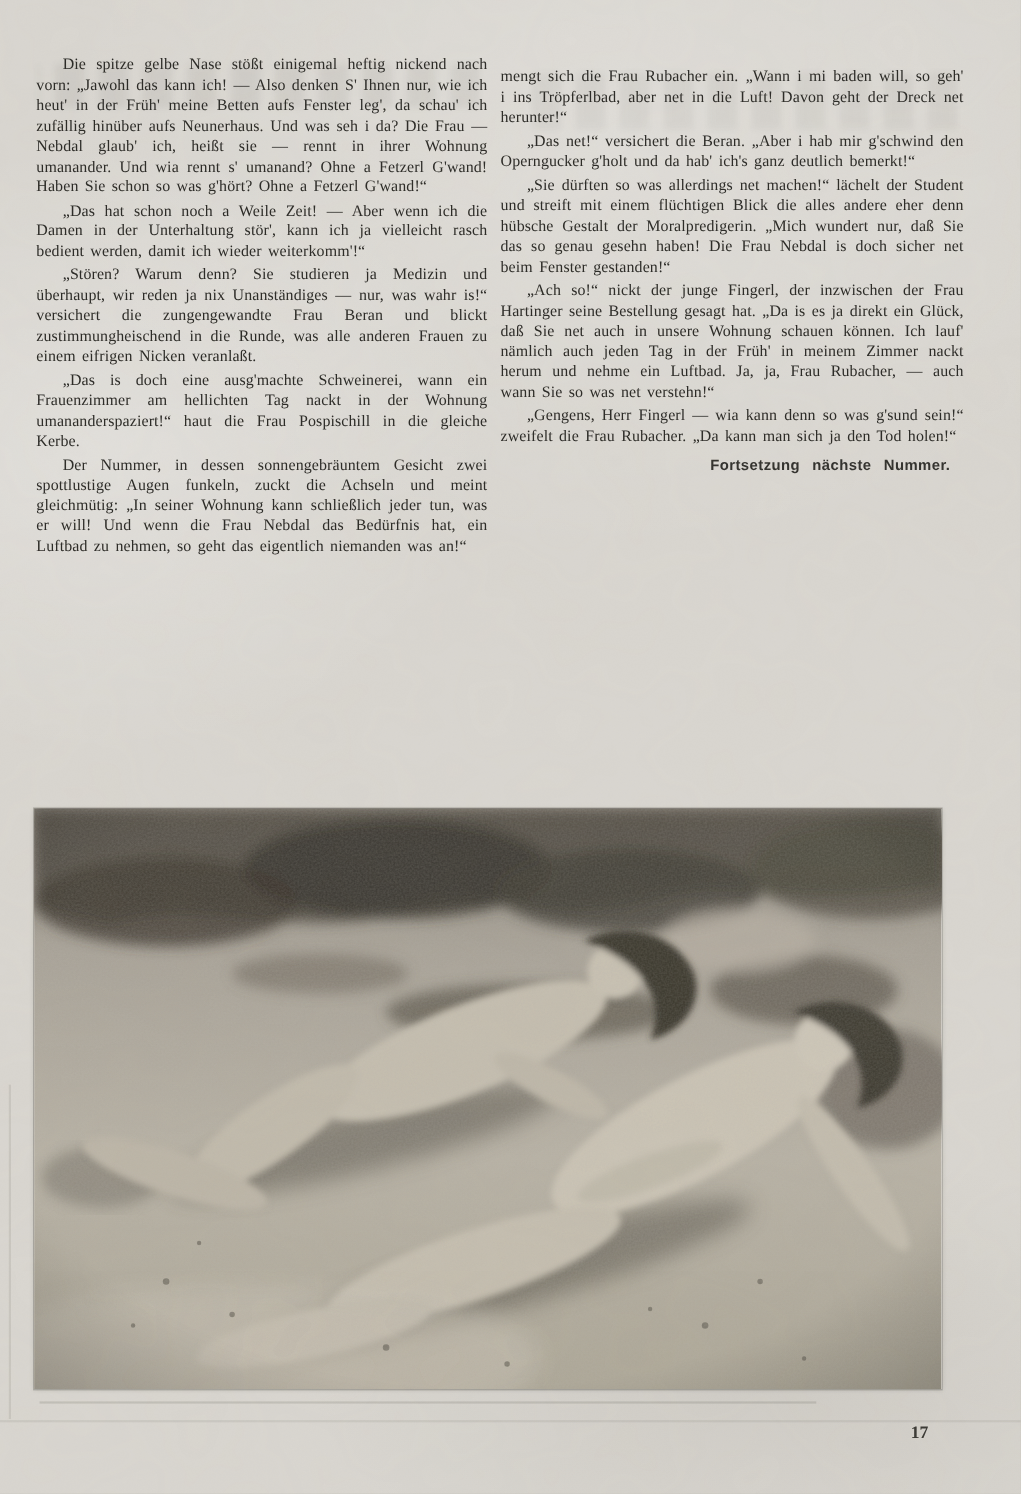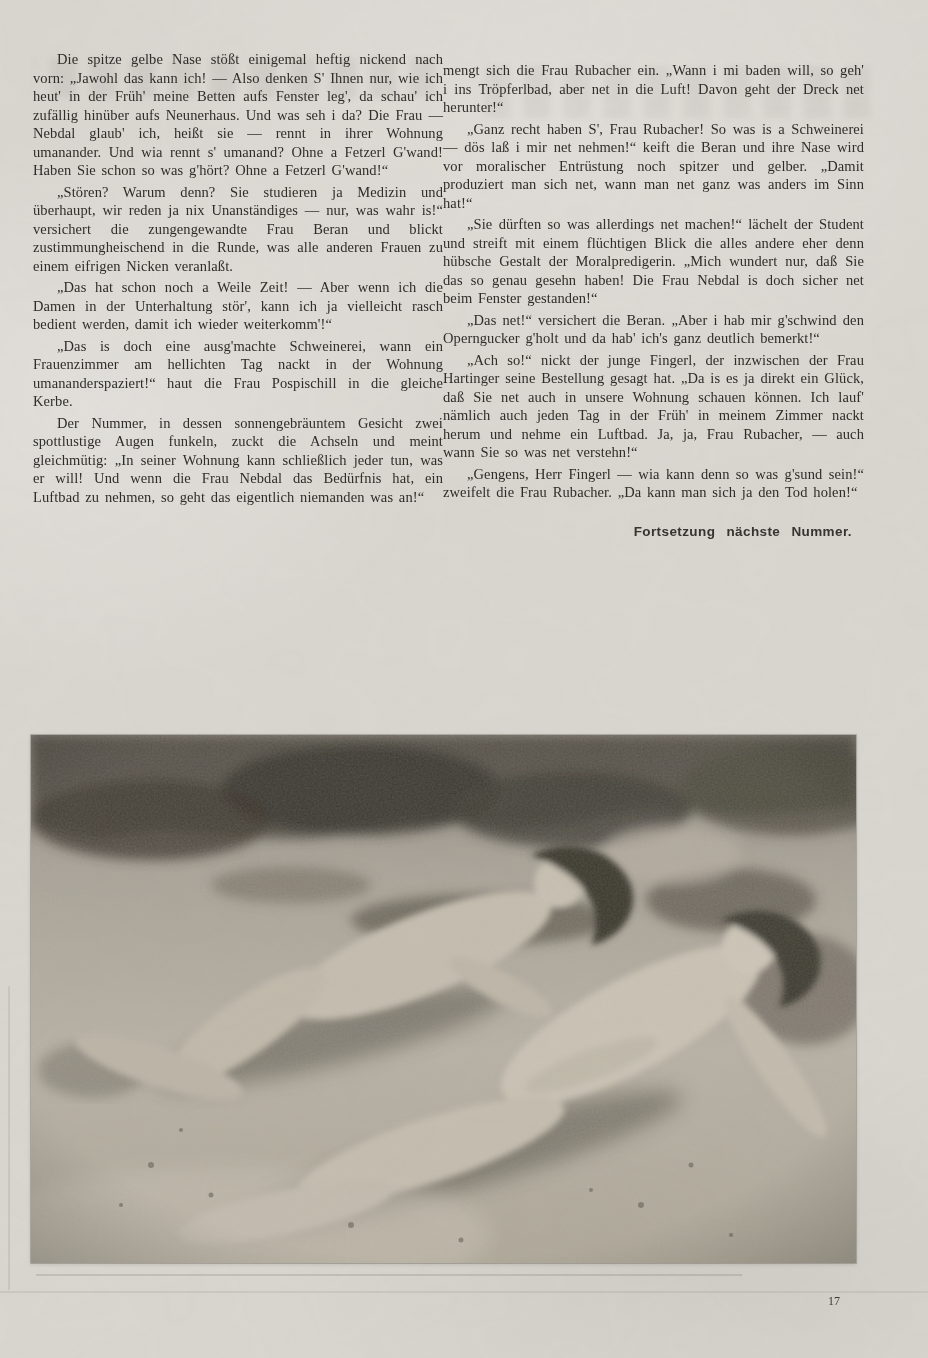--- a/index.html
+++ b/index.html
@@ -14,57 +14,57 @@
     position:absolute;left:0;top:0;width:928px;height:1358px;
     background:
       radial-gradient(ellipse 600px 300px at 75% 92%, rgba(120,115,105,0.10), rgba(0,0,0,0) 70%),
       radial-gradient(ellipse 500px 400px at 10% 30%, rgba(255,255,255,0.25), rgba(0,0,0,0) 70%),
       radial-gradient(ellipse 700px 500px at 60% 10%, rgba(255,255,255,0.18), rgba(0,0,0,0) 75%),
       #dad7d1;
   }
   
   .columns{
     position:absolute;left:33px;top:50px;width:845px;
-    display:flex;gap:0;
+    display:flex;gap:12px;
   }
   .col{width:410px;}
   .col.right{width:421px;}
   .col p{
     margin:0 0 3px 0;
     font-size:14.5px;
     line-height:18.5px;
     text-align:justify;
     text-indent:24px;
     color:#2b2a26;
     word-spacing:2px;
     letter-spacing:0.1px;
   }
   .col p.no-indent{text-indent:0;margin-top:11px;}
   .continuation{
-    margin-top:22px;
+    margin-top:9px;
     padding-right:12px;
     text-align:right;
     font-family:"Liberation Sans", sans-serif;
     font-weight:bold;
     font-size:13.5px;
     letter-spacing:0.4px;
     word-spacing:7px;
     color:#33322e;
   }
   
   .photo{
     position:absolute;left:31px;top:735px;width:825px;height:528px;
     box-shadow:0 0 0 1px rgba(60,58,52,0.25), 0 1px 4px rgba(60,58,52,0.2);
     overflow:hidden;
   }
   .photo svg{display:block;}
   
   .page-number{
     position:absolute;left:828px;top:1294px;width:40px;
-    font-size:12px;font-weight:normal;color:#3a3934;
+    font-size:16px;font-weight:bold;color:#3a3934;
     font-family:"Liberation Serif", serif;
     text-align:left;
   }
   
   .ghost{
     position:absolute;pointer-events:none;opacity:0.055;
     background:repeating-linear-gradient(90deg,#2a2a28 0 26px, rgba(0,0,0,0) 26px 40px);
     filter:blur(3px);
     transform:scaleX(-1);
   }
@@ -89,31 +89,30 @@
 
   <div class="ghost g1"></div>
   <div class="ghost g2"></div>
   <div class="ghost-line h1"></div>
   <div class="ghost-line h2"></div>
   <div class="ghost-line v1"></div>
 
   <div class="columns">
     <div class="col left">
         <p>Die spitze gelbe Nase stößt einigemal heftig nickend nach vorn: „Jawohl das kann ich! — Also denken S' Ihnen nur, wie ich heut' in der Früh' meine Betten aufs Fenster leg', da schau' ich zufällig hinüber aufs Neunerhaus. Und was seh i da? Die Frau — Nebdal glaub' ich, heißt sie — rennt in ihrer Wohnung umanander. Und wia rennt s' umanand? Ohne a Fetzerl G'wand! Haben Sie schon so was g'hört? Ohne a Fetzerl G'wand!“</p>
+        <p>„Das hat schon noch a Weile Zeit! — Aber wenn ich die Damen in der Unterhaltung stör', kann ich ja vielleicht rasch bedient werden, damit ich wieder weiterkomm'!“</p>
         <p>„Stören? Warum denn? Sie studieren ja Medizin und überhaupt, wir reden ja nix Unanständiges — nur, was wahr is!“ versichert die zungengewandte Frau Beran und blickt zustimmungheischend in die Runde, was alle anderen Frauen zu einem eifrigen Nicken veranlaßt.</p>
-        <p>„Das hat schon noch a Weile Zeit! — Aber wenn ich die Damen in der Unterhaltung stör', kann ich ja vielleicht rasch bedient werden, damit ich wieder weiterkomm'!“</p>
         <p>„Das is doch eine ausg'machte Schweinerei, wann ein Frauenzimmer am hellichten Tag nackt in der Wohnung umananderspaziert!“ haut die Frau Pospischill in die gleiche Kerbe.</p>
         <p>Der Nummer, in dessen sonnengebräuntem Gesicht zwei spottlustige Augen funkeln, zuckt die Achseln und meint gleichmütig: „In seiner Wohnung kann schließlich jeder tun, was er will! Und wenn die Frau Nebdal das Bedürfnis hat, ein Luftbad zu nehmen, so geht das eigentlich niemanden was an!“</p>
       </div>
     <div class="col right">
 
     <p class="no-indent">mengt sich die Frau Rubacher ein. „Wann i mi baden will, so geh' i ins Tröpferlbad, aber net in die Luft! Davon geht der Dreck net herunter!“</p>
-        <p>„Ganz recht haben S', Frau Rubacher! So was is a Schweinerei — dös laß i mir net nehmen!“ keift die Beran und ihre Nase wird vor moralischer Entrüstung noch spitzer und gelber. „Damit produziert man sich net, wann man net ganz was anders im Sinn hat!“</p>
+        <p>„Das net!“ versichert die Beran. „Aber i hab mir g'schwind den Operngucker g'holt und da hab' ich's ganz deutlich bemerkt!“</p>
         <p>„Sie dürften so was allerdings net machen!“ lächelt der Student und streift mit einem flüchtigen Blick die alles andere eher denn hübsche Gestalt der Moralpredigerin. „Mich wundert nur, daß Sie das so genau gesehn haben! Die Frau Nebdal is doch sicher net beim Fenster gestanden!“</p>
-        <p>„Das net!“ versichert die Beran. „Aber i hab mir g'schwind den Operngucker g'holt und da hab' ich's ganz deutlich bemerkt!“</p>
         <p>„Ach so!“ nickt der junge Fingerl, der inzwischen der Frau Hartinger seine Bestellung gesagt hat. „Da is es ja direkt ein Glück, daß Sie net auch in unsere Wohnung schauen können. Ich lauf' nämlich auch jeden Tag in der Früh' in meinem Zimmer nackt herum und nehme ein Luftbad. Ja, ja, Frau Rubacher, — auch wann Sie so was net verstehn!“</p>
         <p>„Gengens, Herr Fingerl — wia kann denn so was g'sund sein!“ zweifelt die Frau Rubacher. „Da kann man sich ja den Tod holen!“</p>
         <div class="continuation">Fortsetzung nächste Nummer.</div>
       </div>
   </div>
 
   <div class="photo" title="Körniges Schwarzweißfoto: zwei Personen liegen sonnenbadend im Sand vor dunklem Buschwerk">
     <svg viewBox="0 0 825 528" width="825" height="528" preserveAspectRatio="none">
       <defs>
         <linearGradient id="sand" x1="0" y1="0" x2="0" y2="1">

